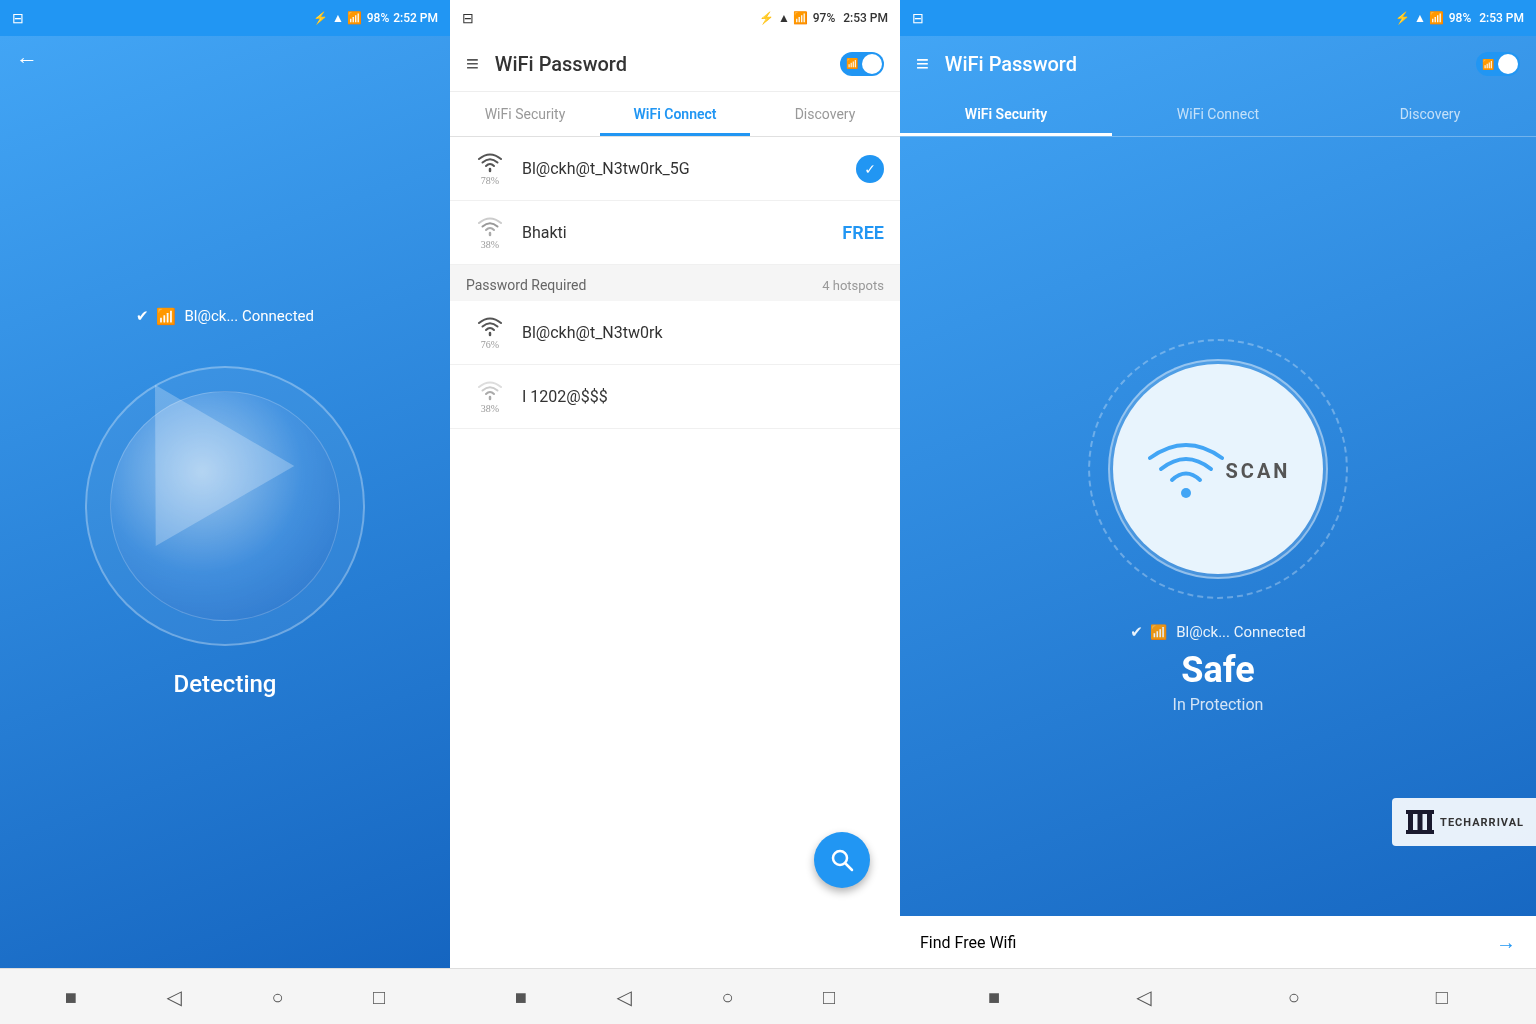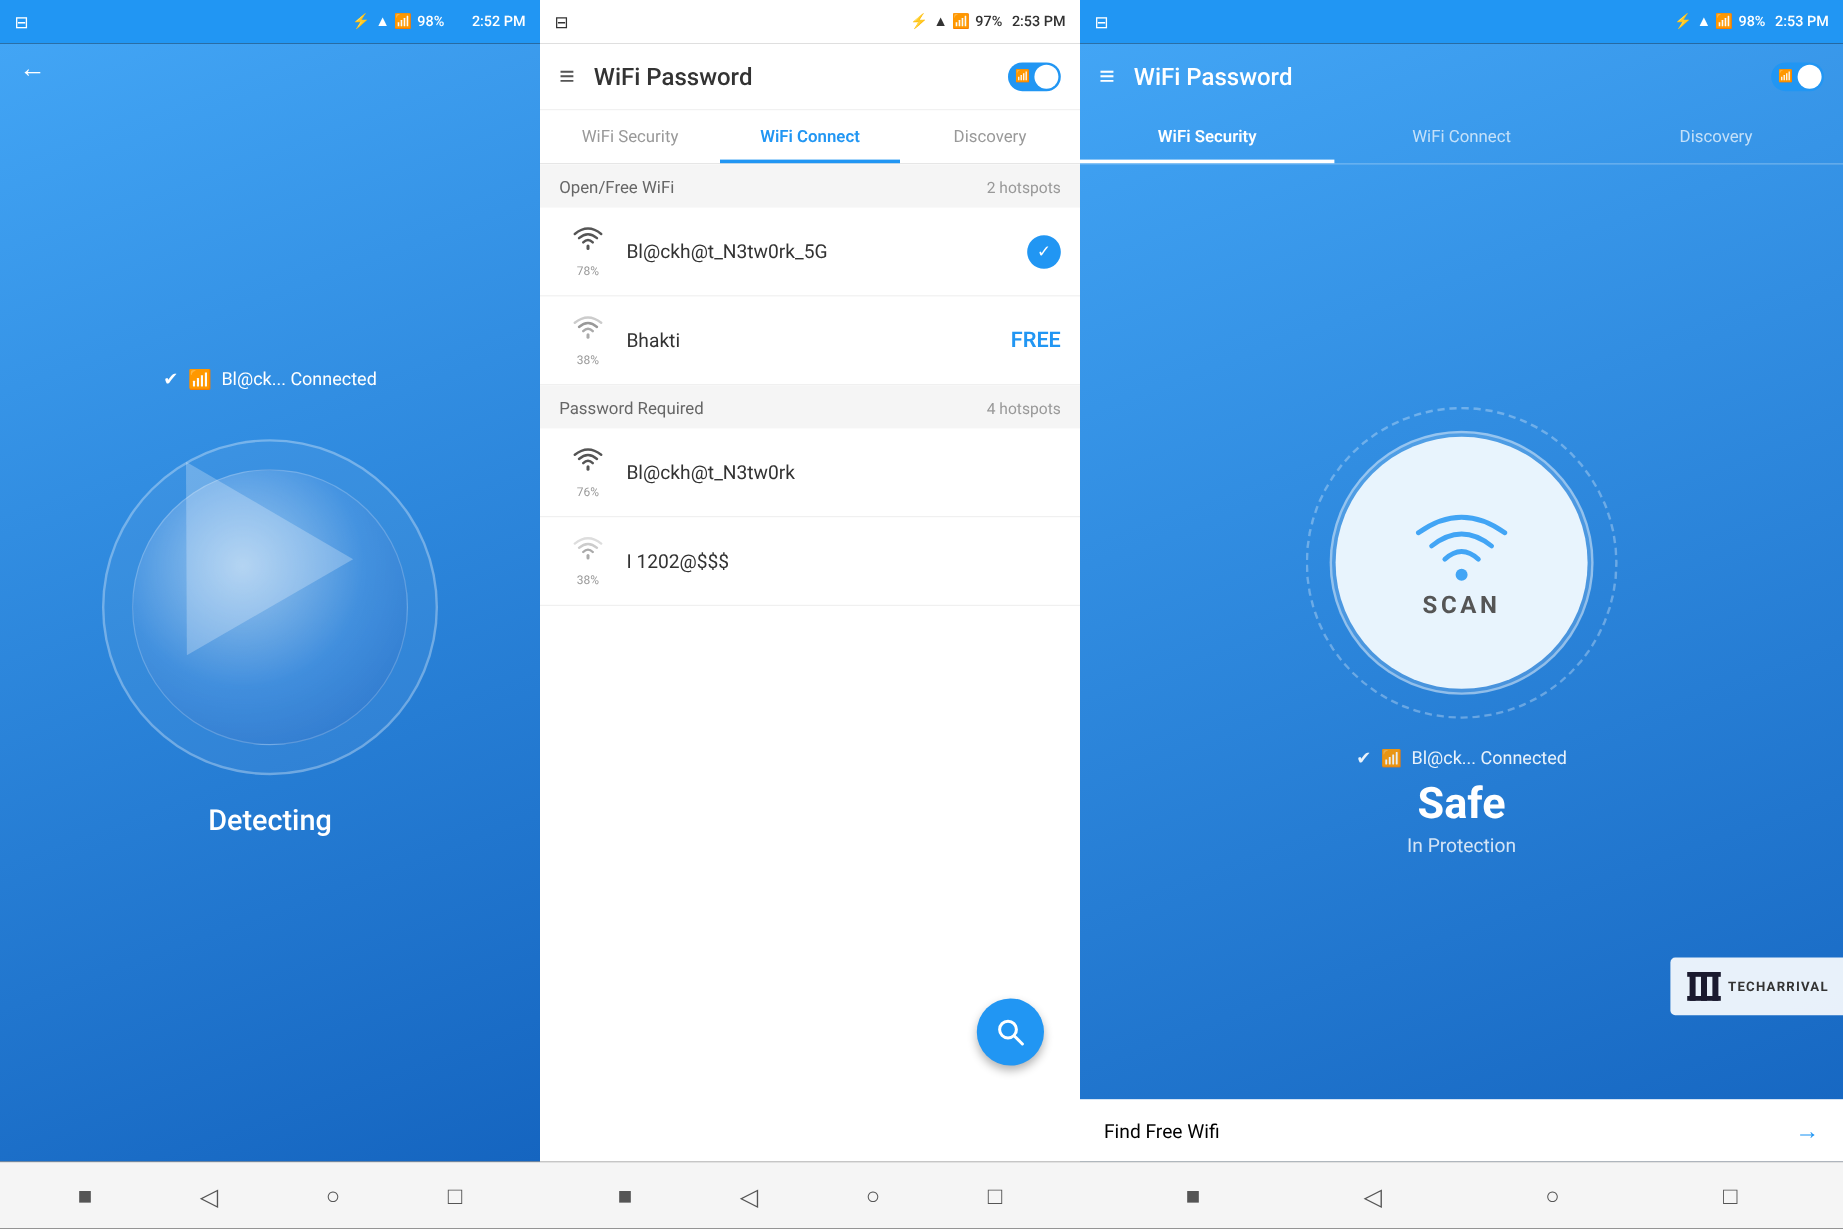--- a/index.html
+++ b/index.html
@@ -214,21 +214,22 @@
     .wifi-icon-wrap {
       width: 48px;
       display: flex;
       flex-direction: column;
       align-items: center;
       flex-shrink: 0;
     }
     .wifi-percent {
       font-size: 10px;
       color: #999;
-      margin-top: 12px;
+      margin-top: 2px;
+      font-family: Liberation Serif, serif;
     }
     .wifi-name {
       flex: 1;
       font-size: 16px;
       color: #333;
       margin-left: 8px;
     }
     .wifi-badge-free {
       color: #2196F3;
       font-size: 18px;
@@ -402,40 +403,40 @@
       font-size: 12px;
     }
 
     
     .scan-circle-white {
       width: 210px;
       height: 210px;
       border-radius: 50%;
       background: #e8f4fd;
       display: flex;
-      flex-direction: column;
+      flex-direction: row;
       align-items: center;
       justify-content: center;
     }
   </style>
 </head>
 <body>
 
 <div style="display:flex; flex-direction:column; width:1536px; height:1024px;">
 
   <div style="display:flex; height:36px; flex-shrink:0;">
 
     <div class="status-bar blue" style="width:450px;">
       <span style="font-size:14px;">⊟</span>
       <div class="status-icons">
         <span>⚡</span>
         <span>▲</span>
         <span>📶</span>
         <span>98%</span>
-        <span style="margin-left:19px;">2:52 PM</span>
+        <span style="margin-left:0;">2:52 PM</span>
       </div>
     </div>
 
     <div class="status-bar white" style="width:450px; color:#333;">
       <span style="font-size:14px; color:#333;">⊟</span>
       <div class="status-icons" style="color:#333;">
         <span>⚡</span>
         <span>▲</span>
         <span>📶</span>
         <span>97%</span>
@@ -502,24 +503,20 @@
         <div class="tab active">
           <span>WiFi Connect</span>
         </div>
         <div class="tab">
           <span>Discovery</span>
         </div>
       </div>
 
       <div class="wifi-list" style="position:relative;">
 
-        <div class="section-header">
-          <span class="section-title">Open/Free WiFi</span>
-          <span class="section-count">2 hotspots</span>
-        </div>
 
         <div class="wifi-item">
           <div class="wifi-icon-wrap">
             <svg width="28" height="22" viewBox="0 0 28 22">
               <path d="M14 18 L14 20" stroke="#555" stroke-width="2.5" stroke-linecap="round"></path>
               <path d="M10 15 Q14 11 18 15" stroke="#555" stroke-width="2" fill="none" stroke-linecap="round"></path>
               <path d="M6.5 11.5 Q14 5 21.5 11.5" stroke="#555" stroke-width="2" fill="none" stroke-linecap="round"></path>
               <path d="M3 8 Q14 -1 25 8" stroke="#555" stroke-width="2" fill="none" stroke-linecap="round"></path>
             </svg>
             <span class="wifi-percent">78%</span>

